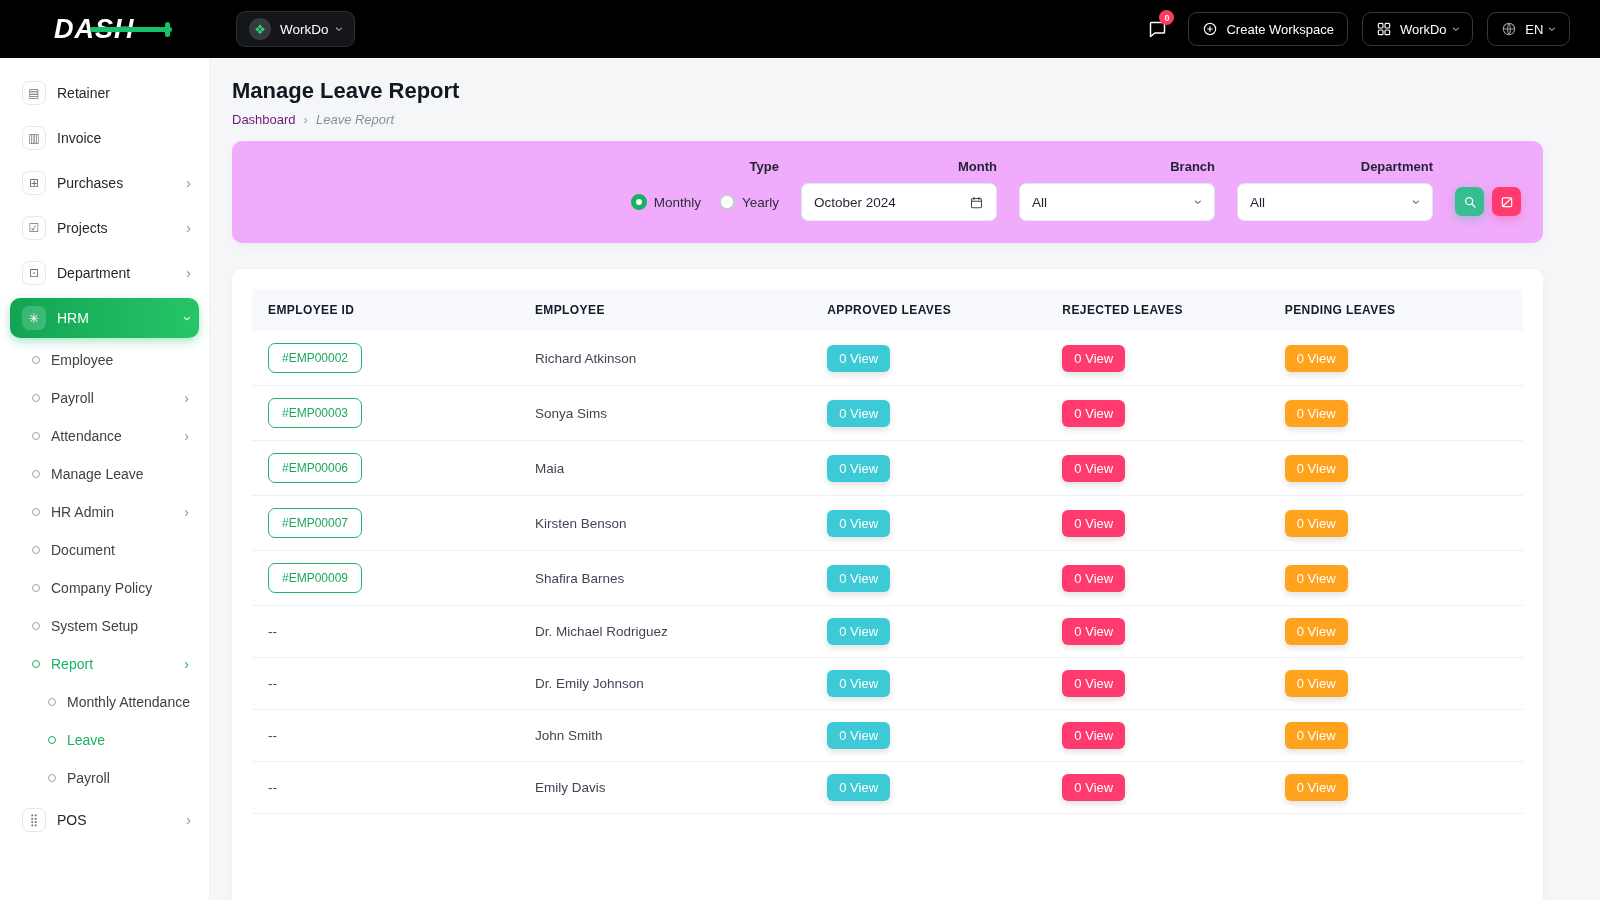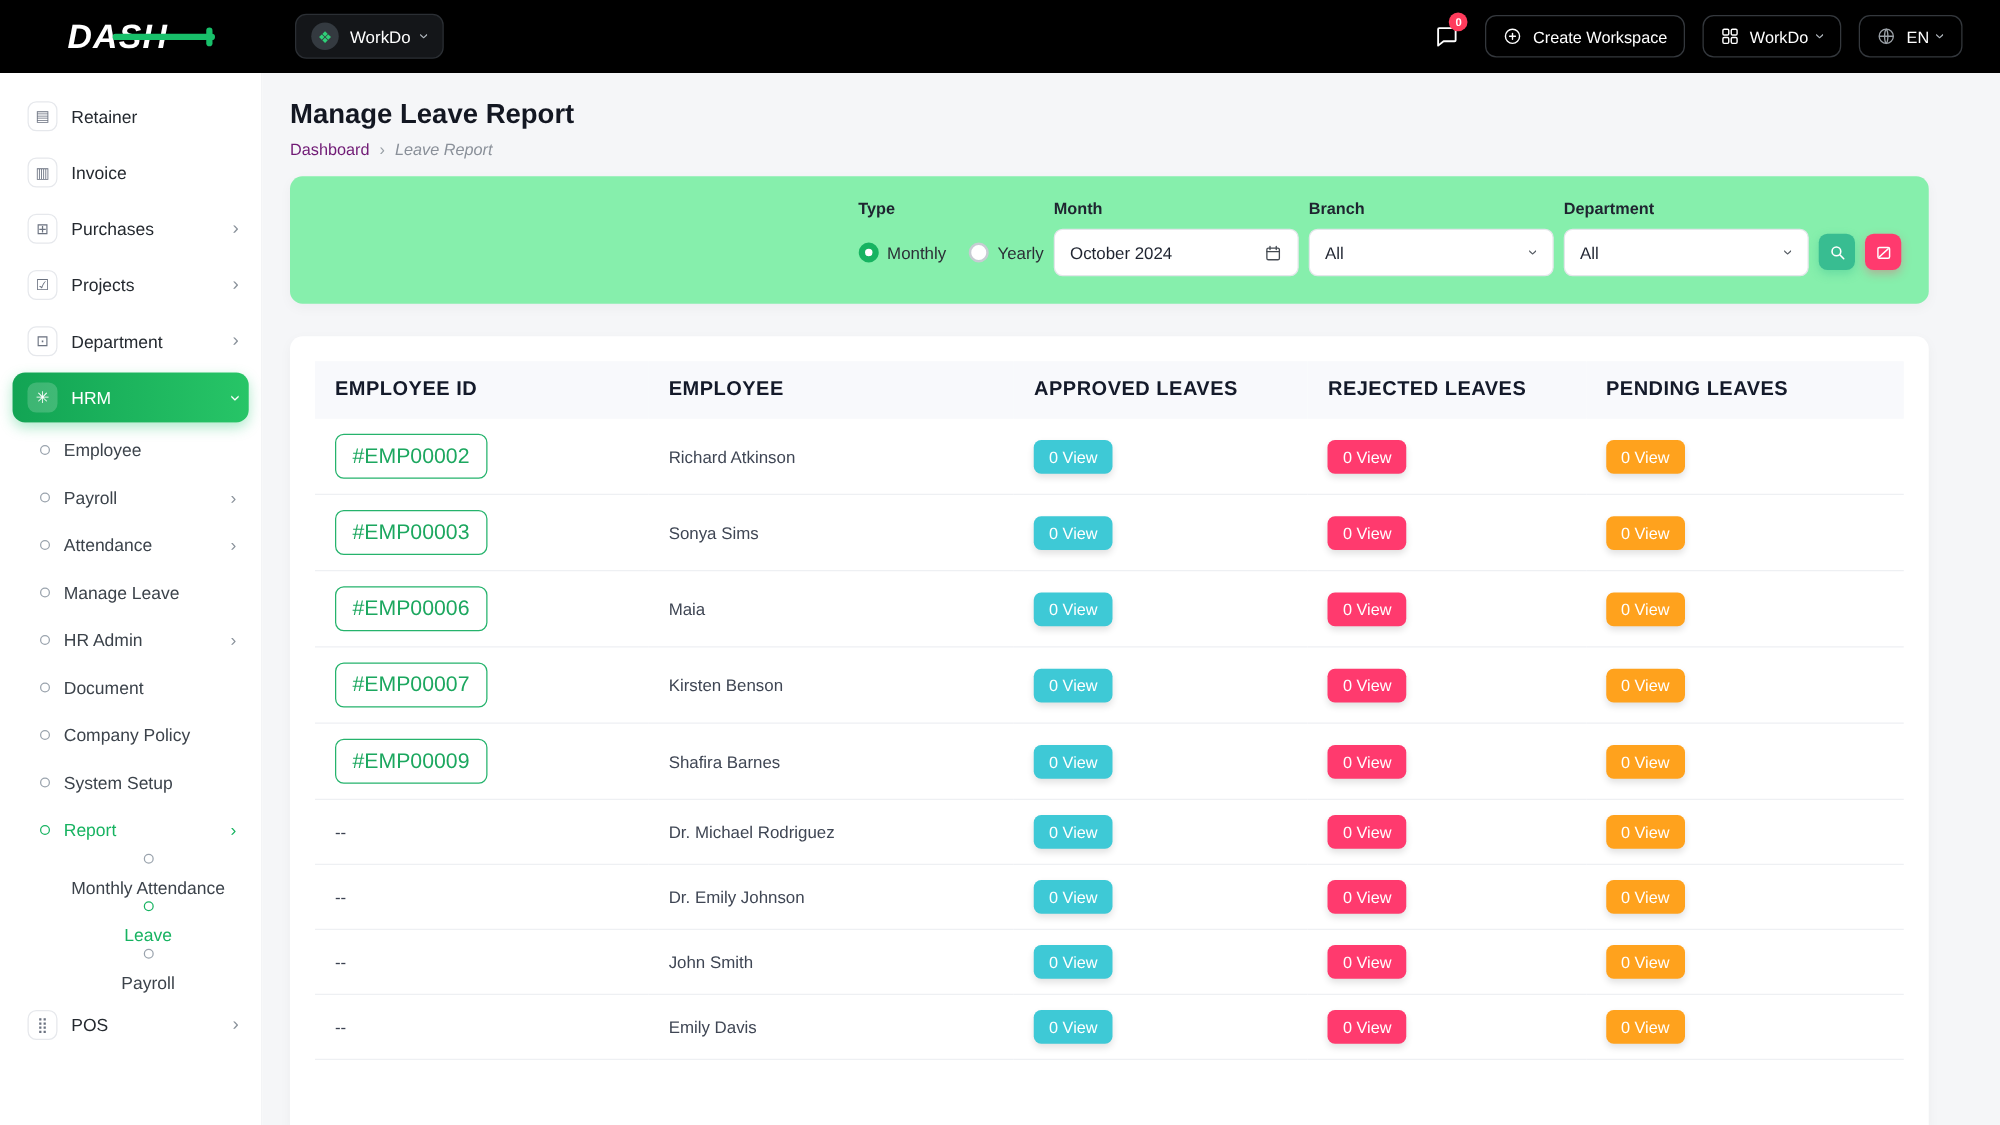--- a/index.html
+++ b/index.html
@@ -36,58 +36,58 @@
   .side-item { display:flex; align-items:center; gap:11px; height:45px; padding:0 8px 0 12px; font-size:14px; color:#24292f; cursor:pointer; border-radius:10px; }
   .side-ico { width:24px; height:24px; flex:0 0 auto; border:1px solid #e6e8ec; border-radius:7px; display:flex; align-items:center; justify-content:center; font-size:12px; color:#6b7280; }
   .side-label { flex:1 1 auto; white-space:nowrap; }
   .side-item .chev { font-size:15px; }
   .side-item.active { background:linear-gradient(90deg,#12a454,#27c567); color:#fff; height:40px; margin:3px 0; box-shadow:0 4px 10px rgba(24,192,106,.35); }
   .side-item.active .side-ico { border:none; color:#fff; background:rgba(255,255,255,.18); font-size:13px; }
   .side-item.active .chev { color:#fff; }
 
   .sub-list { display:block; }
   .sub-item { display:flex; align-items:center; gap:11px; height:38px; padding-left:22px; padding-right:10px; font-size:14px; color:#3c434b; cursor:pointer; }
-  .sub-list.deep .sub-item { padding-left:38px;flex-direction:column; }
+  .sub-list.deep .sub-item { padding-left:38px; }
   .bullet { width:8px; height:8px; border:1.6px solid #9aa3ad; border-radius:50%; flex:0 0 auto; }
   .sub-item.active { color:#17b361; }
   .sub-item.active .bullet { border-color:#17b361; }
   .sub-item .chev { margin-left:auto; }
   .sub-item.active .chev { color:#17b361; }
 
   
   .main { margin-left:210px; padding:78px 57px 0 22px; }
   h1 { font-size:22px; font-weight:700; color:#131722; }
   .breadcrumb { display:flex; align-items:center; gap:8px; margin-top:8px; font-size:13px; }
   .bc-link { color:#701a75; text-decoration:none; cursor:pointer; }
   .bc-sep { color:#9aa0a6; font-size:13px; }
   .bc-cur { color:#8a9099;font-style:italic; }
 
   
-  .filter-card { margin-top:14px; background:#86efac; border-radius:10px; padding:18px 22px 22px; display:flex; justify-content:flex-end; gap:8px; box-shadow:0 3px 10px rgba(20,30,40,.04); }
+  .filter-card { margin-top:14px; background:#f0abfc; border-radius:10px; padding:18px 22px 22px; display:flex; justify-content:flex-end; gap:22px; box-shadow:0 3px 10px rgba(20,30,40,.04);text-align:right; }
   .fgroup { display:flex; flex-direction:column; gap:9px; }
   .flabel { font-size:13px; font-weight:600; color:#1f2430; }
   .radio-row { display:flex; gap:18px; align-items:center; height:38px; }
   .radio { display:flex; align-items:center; gap:7px; cursor:pointer; }
   .rdot { width:16px; height:16px; border-radius:50%; border:2px solid #c7ccd3; background:#fff; }
   .radio.checked .rdot { border:5px solid #17b361; }
   .rlabel { font-size:13.5px; color:#2b2f36; }
   .inputbox { width:196px; height:38px; border:1px solid #e3e6ea; border-radius:7px; padding:0 12px; display:flex; align-items:center; justify-content:space-between; font-size:13.5px; color:#1f2430; background:#fff; cursor:pointer; }
   .inputbox svg { width:15px; height:15px; color:#454b52; }
   .fbtns { display:flex; gap:8px; align-self:flex-end; margin-bottom:5px; }
   .sq-btn { width:29px; height:29px; border:none; border-radius:7px; color:#fff; display:flex; align-items:center; justify-content:center; cursor:pointer; }
   .sq-btn svg { width:14px; height:14px; }
   .sq-btn.search { background:#38bd91; box-shadow:0 3px 8px rgba(56,189,145,.4); }
   .sq-btn.reset { background:#ff3a6e; box-shadow:0 3px 8px rgba(255,58,110,.35); }
 
   
   .table-card { margin-top:26px; background:#fff; border-radius:10px; padding:20px; box-shadow:0 3px 10px rgba(20,30,40,.04); min-height:640px; }
   table { width:100%; border-collapse:collapse; }
-  thead th { background:#f8f9fc; text-align:left; padding:14px 16px; font-size:16px; font-weight:700; letter-spacing:.4px; color:#141a2a; white-space:nowrap; }
+  thead th { background:#f8f9fc; text-align:left; padding:14px 16px; font-size:12px; font-weight:700; letter-spacing:.4px; color:#141a2a; white-space:nowrap; }
   tbody td { padding:12px 16px; border-bottom:1px solid #eef0f3; font-size:13.5px; color:#3c4251; }
-  .emp-badge { display:inline-block; border:1px solid #25b36c; color:#1ca75f; background:#fff; border-radius:7px; padding:7px 13px; font-size:17px; cursor:pointer; }
+  .emp-badge { display:inline-block; border:1px solid #25b36c; color:#1ca75f; background:#fff; border-radius:7px; padding:7px 13px; font-size:12px; cursor:pointer; }
   .plain-id { color:#3c4251; }
   .cell-name { color:#3f4654; }
   .view-btn { display:inline-block; border-radius:6px; padding:6px 12px; color:#fff; font-size:13px; cursor:pointer; box-shadow:0 3px 6px rgba(0,0,0,.12); }
   .view-btn.approved { background:#3ec9d6; }
   .view-btn.rejected { background:#ff3a6e; }
   .view-btn.pending  { background:#ffa21d; }
 </style>
 </head>
 <body>
 

